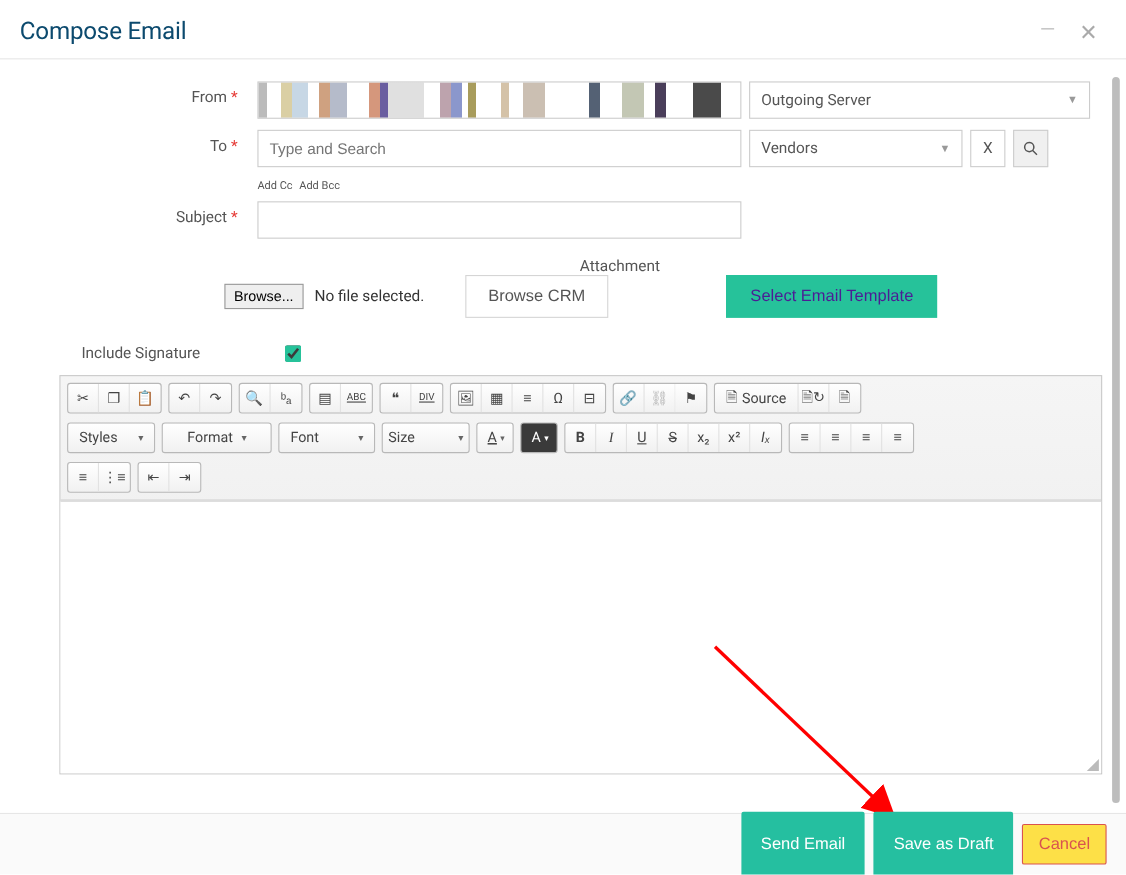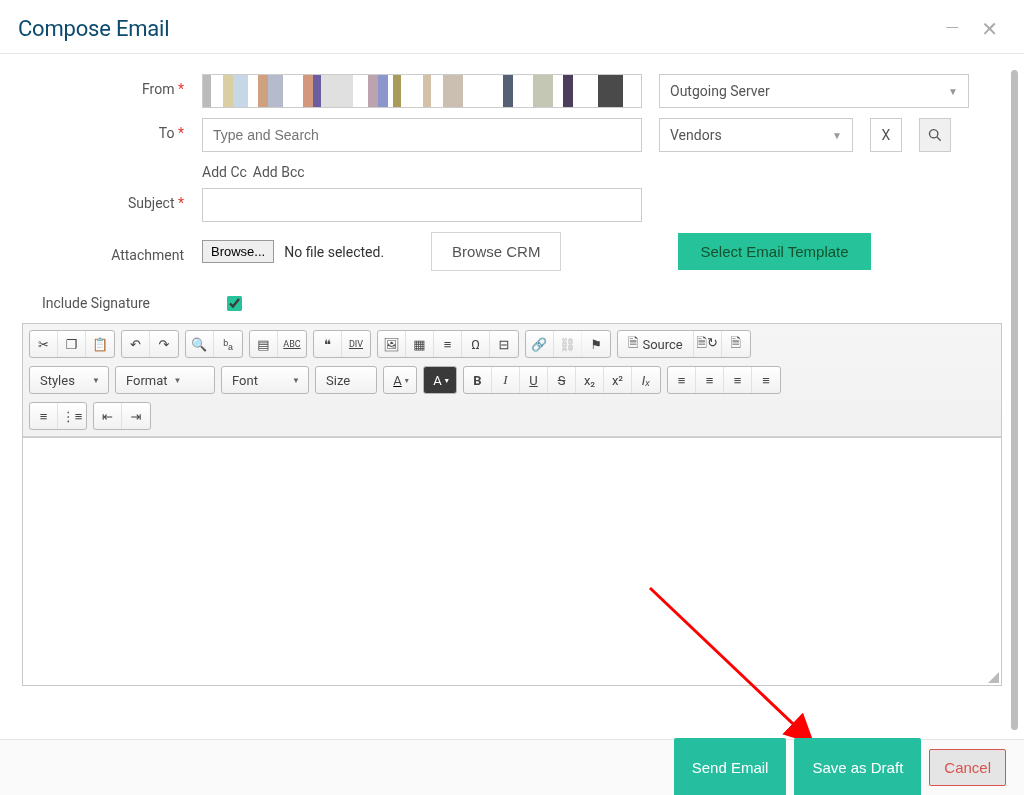--- a/index.html
+++ b/index.html
@@ -33,20 +33,21 @@
   font-size: 18px;
   padding-right: 6px;
 }
 .window-controls span { cursor: pointer; font-weight: 300; }
 .minimize { font-weight: 700; }
 .close-x { font-weight: 300; font-size: 20px; }
 
 .content {
   padding: 20px 22px 0 22px;
   position: relative;
+  margin-left: 32px;
 }
 
 .scroll-indicator {
   position: absolute;
   right: 6px;
   top: 70px;
   width: 7px;
   height: 660px;
   background: #bdbdbd;
   border-radius: 4px;
@@ -62,22 +63,21 @@
   text-align: right;
   padding-right: 18px;
   padding-top: 7px;
   color: #555;
   font-size: 14px;
 }
 .required { color: #e53935; }
 .field-col {
   flex: 1;
   display: flex;
-  gap: 17px;
-  align-items: center;
+  gap: 7px;
 }
 .text-input, .select-input {
   height: 34px;
   border: 1px solid #ccc;
   padding: 0 10px;
   font-size: 14px;
   color: #4c1d95;
   background: #fff;
 }
 .from-input {
@@ -116,23 +116,23 @@
 .search-btn { background: #f0f0f0; }
 .search-btn svg { width: 14px; height: 14px; fill: #555; }
 
 .cc-links {
   margin-left: 180px;
   padding-top: 2px;
   padding-bottom: 8px;
   display: flex;
   gap: 6px;
 }
-.cc-links span { color: #555; cursor: pointer; font-size: 14px; }
-
-.attach-row { align-items: center; margin-top: 4px; }
+.cc-links span { color: #555; cursor: pointer; font-size: 10px; }
+
+.attach-row { align-items: center; margin-top: 4px; flex-direction: column; }
 .browse-file {
   display: inline-flex;
   align-items: center;
   gap: 10px;
 }
 .native-browse {
   background: #efefef;
   border: 1px solid #999;
   padding: 3px 8px;
   font-size: 13px;
@@ -143,21 +143,21 @@
   padding: 10px 20px;
   background: #fff;
   border: 1px solid #d5d5d5;
   color: #555;
   font-size: 15px;
   cursor: pointer;
   margin-left: 30px;
 }
 .select-template {
   background: #26c29a;
-  color: #14532d;
+  color: #4c1d95;
   border: none;
   padding: 10px 22px;
   font-size: 15px;
   cursor: pointer;
   margin-left: 100px;
 }
 
 .signature-row {
   display: flex;
   align-items: center;
@@ -212,23 +212,23 @@
   padding: 0 8px 0 10px;
   border: 1px solid #b8b8b8;
   border-radius: 3px;
   background: linear-gradient(#fff,#f1f1f1);
   cursor: pointer;
   font-size: 13px;
   color: #444;
 }
 .tb-dropdown .tiny-caret { font-size: 8px; color: #666; margin-left: 2px; }
 .styles-dd { width: 80px; justify-content: space-between; }
-.format-dd { width: 100px; justify-content: flex-start; }
+.format-dd { width: 100px; justify-content: center; }
 .font-dd { width: 88px; justify-content: space-between; }
-.size-dd { width: 62px; justify-content: space-between; gap: 36px; }
+.size-dd { width: 80px; justify-content: center; gap: 36px; }
 .color-dd { width: 34px; justify-content: center; gap: 1px; }
 .toolbar-row2, .toolbar-row3 { width: 100%; display: flex; gap: 6px; padding-top: 2px; }
 
 .editor-body {
   background: #fff;
   height: 248px;
   border-top: 1px solid #c8c8c8;
   position: relative;
 }
 .resize-grip {
@@ -259,21 +259,21 @@
 .btn-primary {
   background: #25bfa0;
   color: #fff;
   border: none;
   padding: 21px 18px;
   font-size: 15px;
   cursor: pointer;
   border-radius: 2px;
 }
 .btn-cancel {
-  background: #e5e5e5;
+  background: #fde047;
   color: #d9534f;
   border: 1px solid #d9534f;
   padding: 9px 14px;
   font-size: 15px;
   cursor: pointer;
   border-radius: 2px;
 }
 
 
 .arrow-svg {

